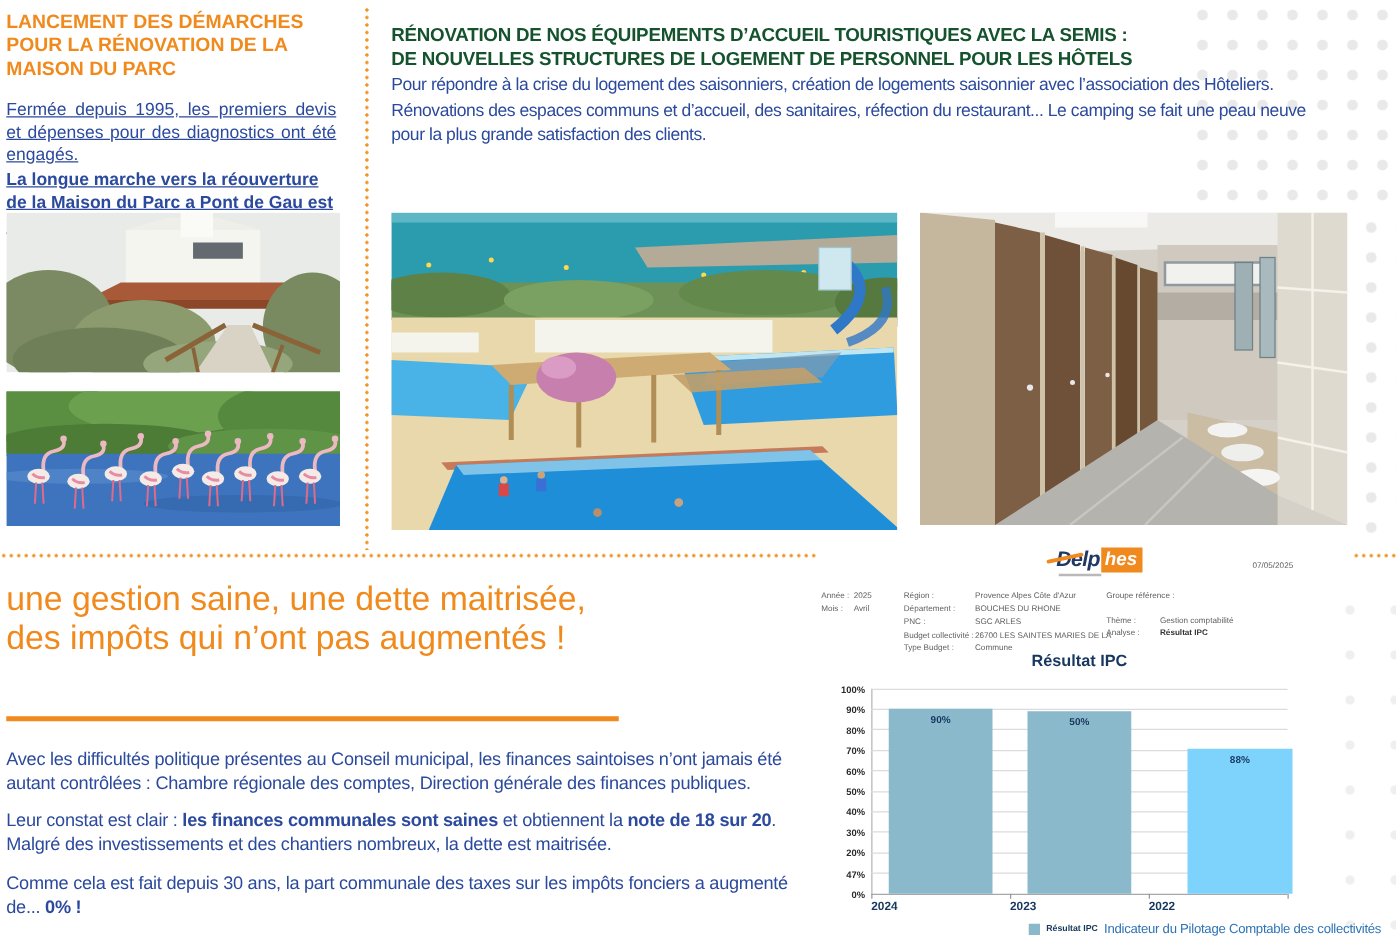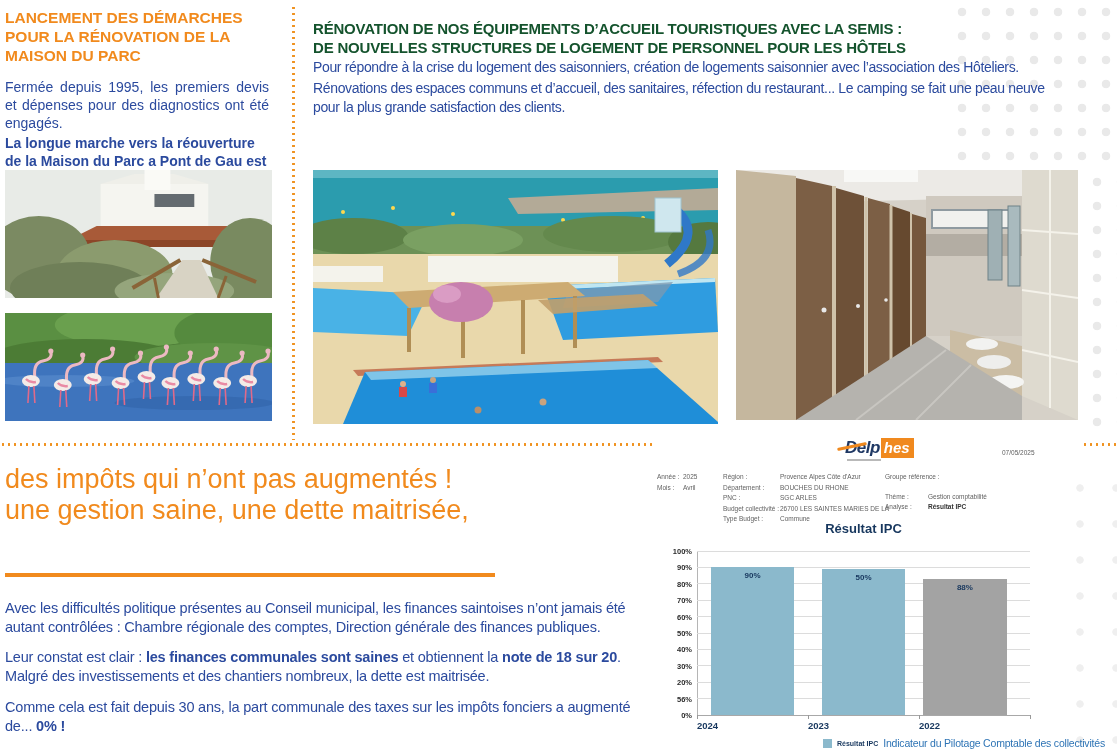--- a/index.html
+++ b/index.html
@@ -13,21 +13,21 @@
         background-size:36px 36px;}
   
   .vsep{position:absolute;z-index:1;width:3px;
         background-image:radial-gradient(circle,#f0921e 1.1px,transparent 1.5px);
         background-size:3px 6px;}
   .hsep{position:absolute;z-index:1;height:3px;
         background-image:radial-gradient(circle,#f0921e 1.1px,transparent 1.5px);
         background-size:6px 3px;}
   .col{position:absolute;z-index:2;}
   h1.sec{margin:0;color:#f18a1d;font-size:15.5px;line-height:1.24;font-weight:bold;}
-  .blue-p{color:#2b4a9e;font-size:14px;line-height:1.3;margin:0 0 2px 0;}
+  .blue-p{color:#2b4a9e;font-size:14px;line-height:1.3;margin:0 0 2px 0;text-decoration:underline;}
   .just{text-align:justify;}
   .bold{font-weight:bold;}
   .right-title{color:#14532d;font-size:15px;line-height:1.25;font-weight:bold;letter-spacing:-0.2px;}
   .right-p{color:#2b4a9e;font-size:14px;line-height:1.33;letter-spacing:-0.35px;margin:0 0 3px 0;}
   .photo{position:absolute;z-index:2;overflow:hidden;}
   .photo svg{display:block;width:100%;height:100%;}
   
   .fin-title1{color:#f18a1d;font-size:28px;font-weight:bold;line-height:32px;margin:0;}
   .fin-title2{color:#f18a1d;font-size:27px;font-weight:normal;line-height:31px;margin:0;}
   .fin-rule{position:absolute;z-index:2;height:4px;background:#f18a1d;}
@@ -224,22 +224,22 @@
       <circle cx="88" cy="140" r="2.5" fill="#e8e8e8"></circle>
       <circle cx="122" cy="136" r="2" fill="#e8e8e8"></circle>
       <circle cx="150" cy="130" r="1.8" fill="#e8e8e8"></circle>
       <polygon points="60,250 286,250 286,226 190,166 60,250" fill="#b5b3ae"></polygon>
       <line x1="120" y1="250" x2="210" y2="180" stroke="#c8c6c1" stroke-width="2"></line>
       <line x1="180" y1="250" x2="235" y2="195" stroke="#c8c6c1" stroke-width="2"></line>
     </svg>
   </div>
 
   <div class="col" style="left:5px;top:464px;width:650px;">
+    <div class="fin-title2">une gestion saine, une dette maitrisée,</div>
     <div class="fin-title2">des impôts qui n’ont pas augmentés !</div>
-    <div class="fin-title2">une gestion saine, une dette maitrisée,</div>
   </div>
   <div class="fin-rule" style="left:5px;top:573px;width:490px;"></div>
 
   <div class="col" style="left:5px;top:599px;width:650px;">
     <p class="fin-p">Avec les difficultés politique présentes au Conseil municipal, les finances saintoises n’ont jamais été autant contrôlées : Chambre régionale des comptes, Direction générale des finances publiques.</p>
     <p class="fin-p"><span>Leur constat est clair : </span><span class="bold">les finances communales sont saines</span><span> et obtiennent la </span><span class="bold">note de 18 sur 20</span><span>. Malgré des investissements et des chantiers nombreux, la dette est maitrisée.</span></p>
     <p class="fin-p"><span>Comme cela est fait depuis 30 ans, la part communale des taxes sur les impôts fonciers a augmenté de... </span><span class="bold">0% !</span></p>
   </div>
 
   <div class="logo" style="left:845px;top:438px;">
@@ -297,21 +297,21 @@
       <span class="lab">Analyse :</span>
       <span class="val strong">Résultat IPC</span>
     </div>
   </div>
 
   <div class="chart-title" style="left:697px;top:521px;width:333px;">Résultat IPC</div>
 
   <div id="chart">
     <div class="yaxis">
         <div class="ylab" style="top: 160px;">0%</div>
-        <div class="ylab" style="top: 143.6px;">56%</div>
+        <div class="ylab" style="top: 143.6px;">47%</div>
         <div class="ylab" style="top: 127.2px;">20%</div>
         <div class="ylab" style="top: 110.8px;">30%</div>
         <div class="ylab" style="top: 94.4px;">40%</div>
         <div class="ylab" style="top: 78px;">50%</div>
         <div class="ylab" style="top: 61.6px;">60%</div>
         <div class="ylab" style="top: 45.2px;">70%</div>
         <div class="ylab" style="top: 28.8px; padding-left: 11px;">80%</div>
         <div class="ylab" style="top: 12.4px;">90%</div>
         <div class="ylab" style="top: -4px;">100%</div>
       </div>
@@ -327,21 +327,21 @@
         <div class="gridline" style="top: 48.7px;"></div>
         <div class="gridline" style="top: 32.3px;"></div>
         <div class="gridline" style="top: 15.9px;"></div>
         <div class="gridline" style="top: -0.5px;"></div>
         <div class="bar" style="left: 13.5975px; width: 83.805px; height: 147.6px; background: rgb(139, 185, 204);">
           <div class="bar-label">90%</div>
         </div>
         <div class="bar" style="left: 124.597px; width: 83.805px; height: 145.96px; background: rgb(139, 185, 204);">
           <div class="bar-label">50%</div>
         </div>
-        <div class="bar" style="left: 226px; width: 83.805px; height: 136px; background: #a3a3a3;">
+        <div class="bar" style="left: 253px; width: 83.805px; height: 116px; background: #7dd3fc;">
           <div class="bar-label">88%</div>
         </div>
       </div>
     <div class="xaxis">
         <div class="xlab" style="left: 0px; width: 111px;">2024</div>
         <div class="xlab" style="left: 111px; width: 111px;">2023</div>
         <div class="xlab" style="left: 222px; width: 111px;">2022</div>
         <div class="xtickmark" style="left: 0px;"></div>
         <div class="xtickmark" style="left: 111px;"></div>
         <div class="xtickmark" style="left: 222px;"></div>

